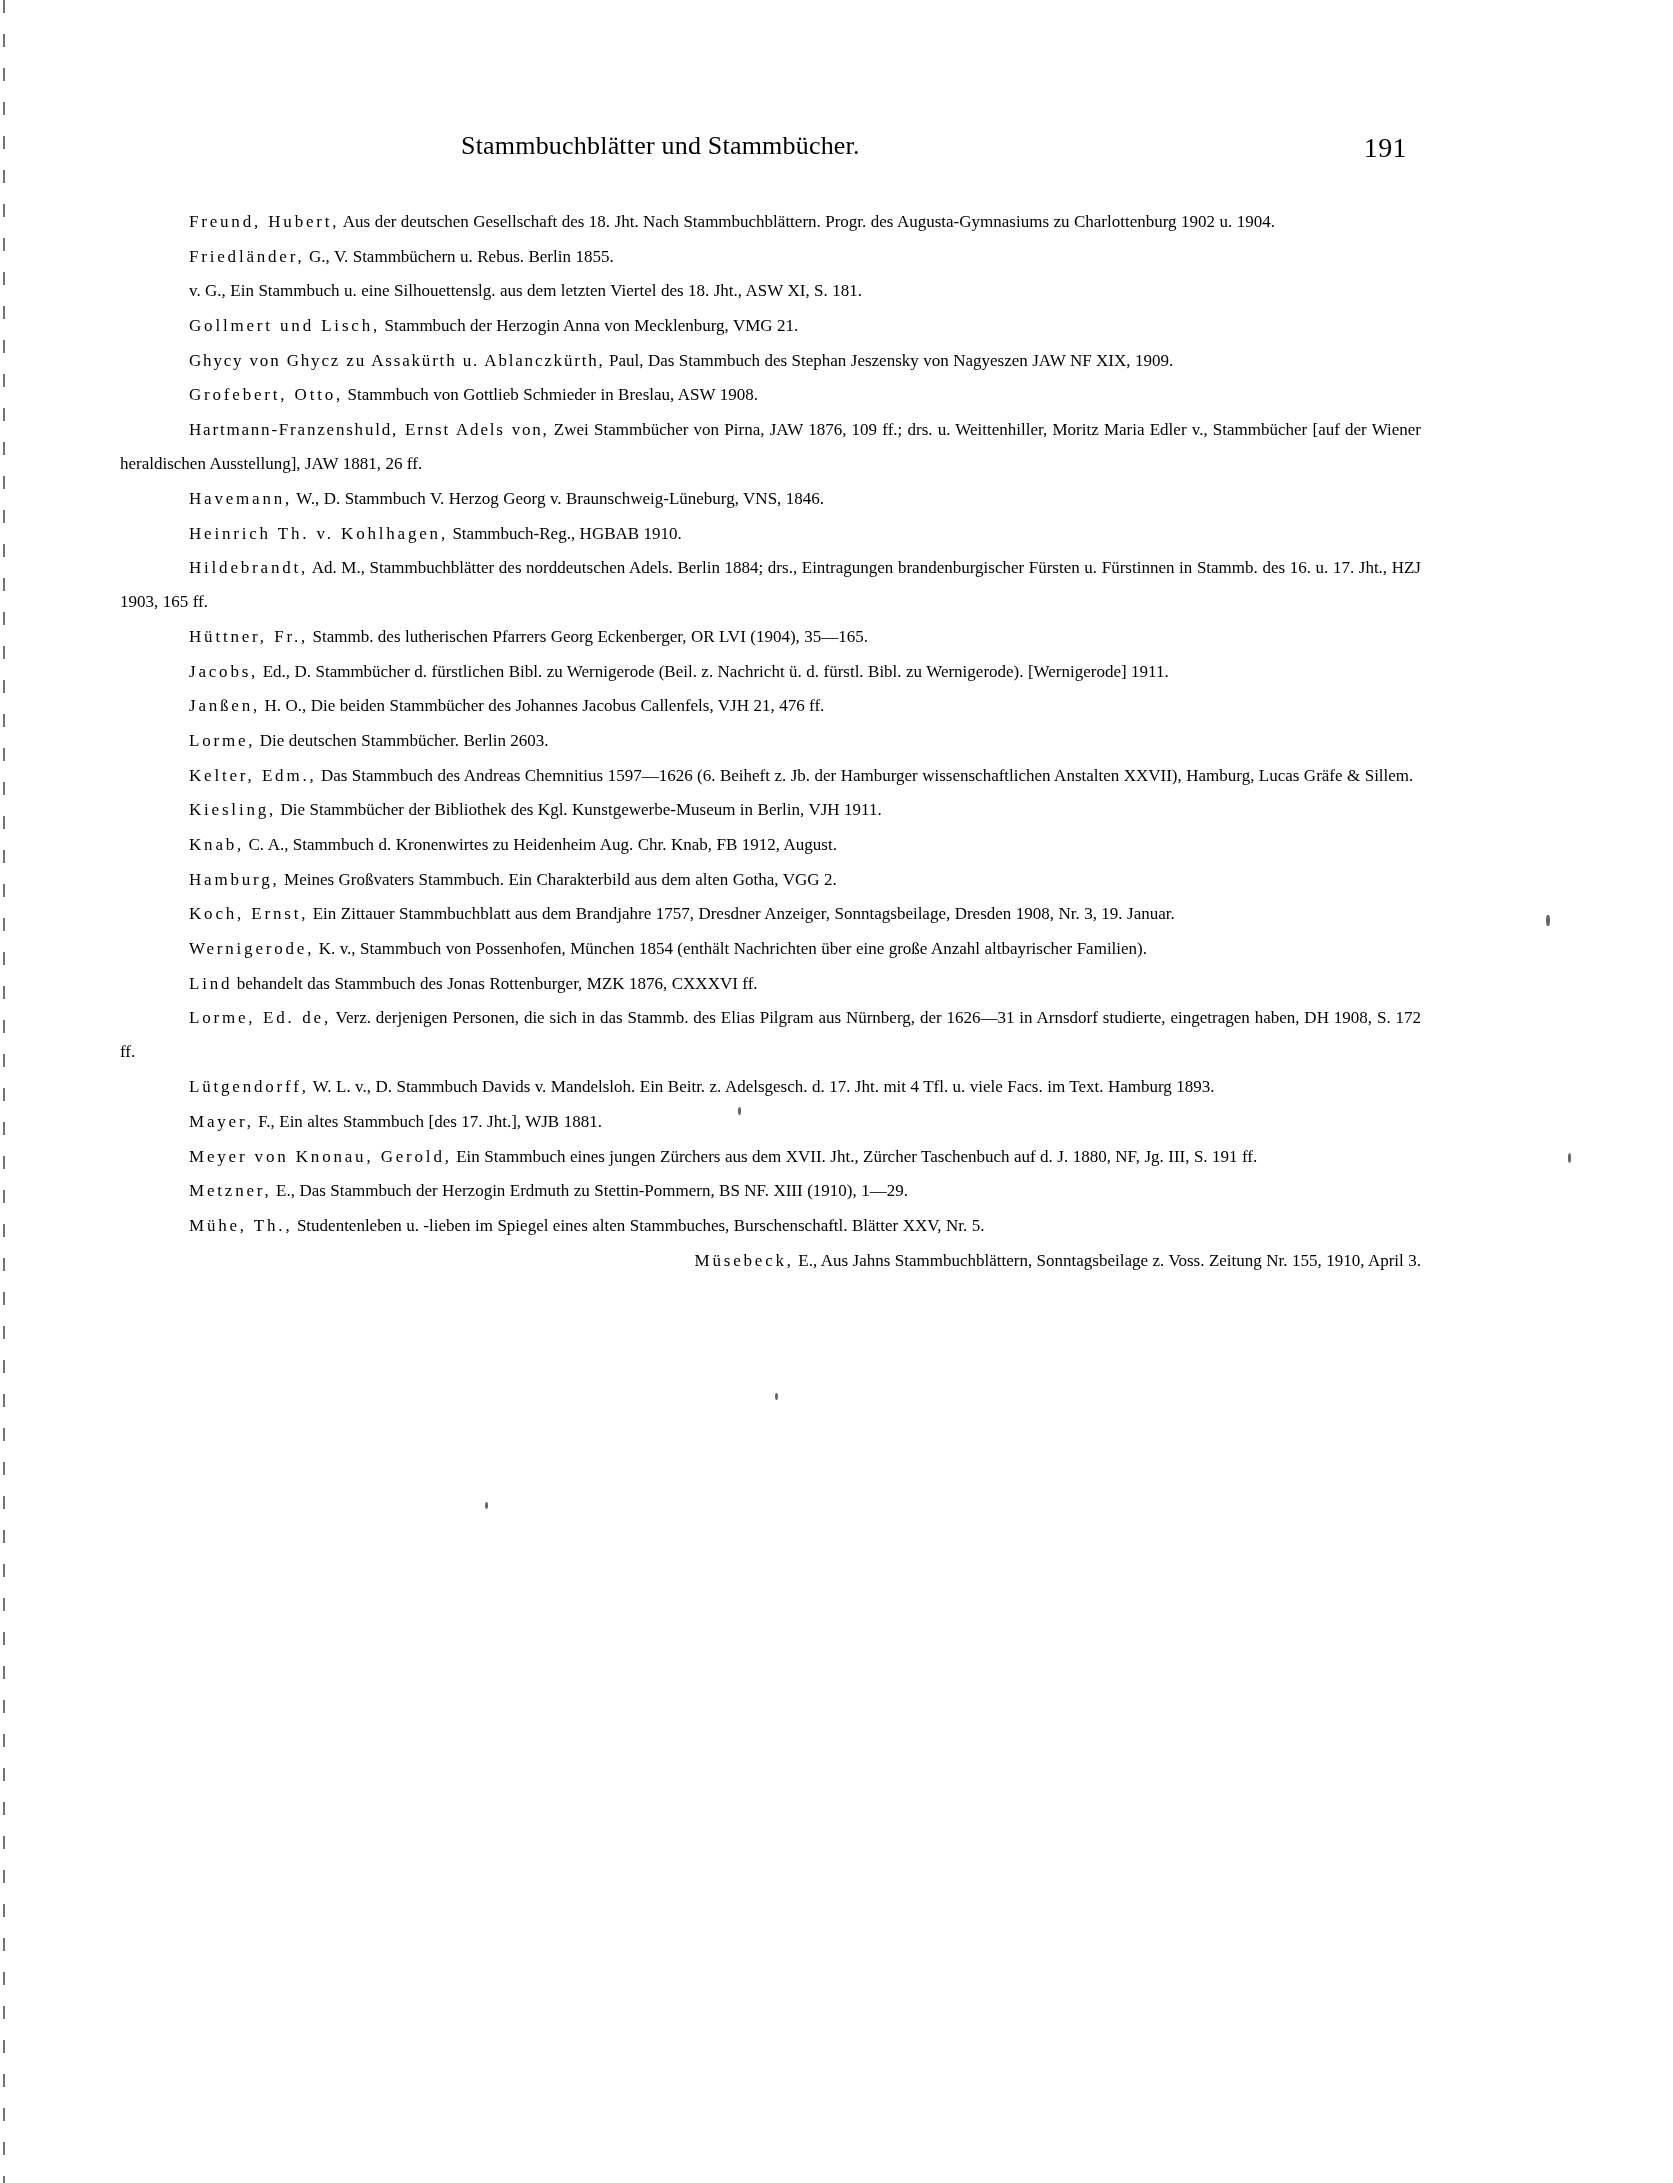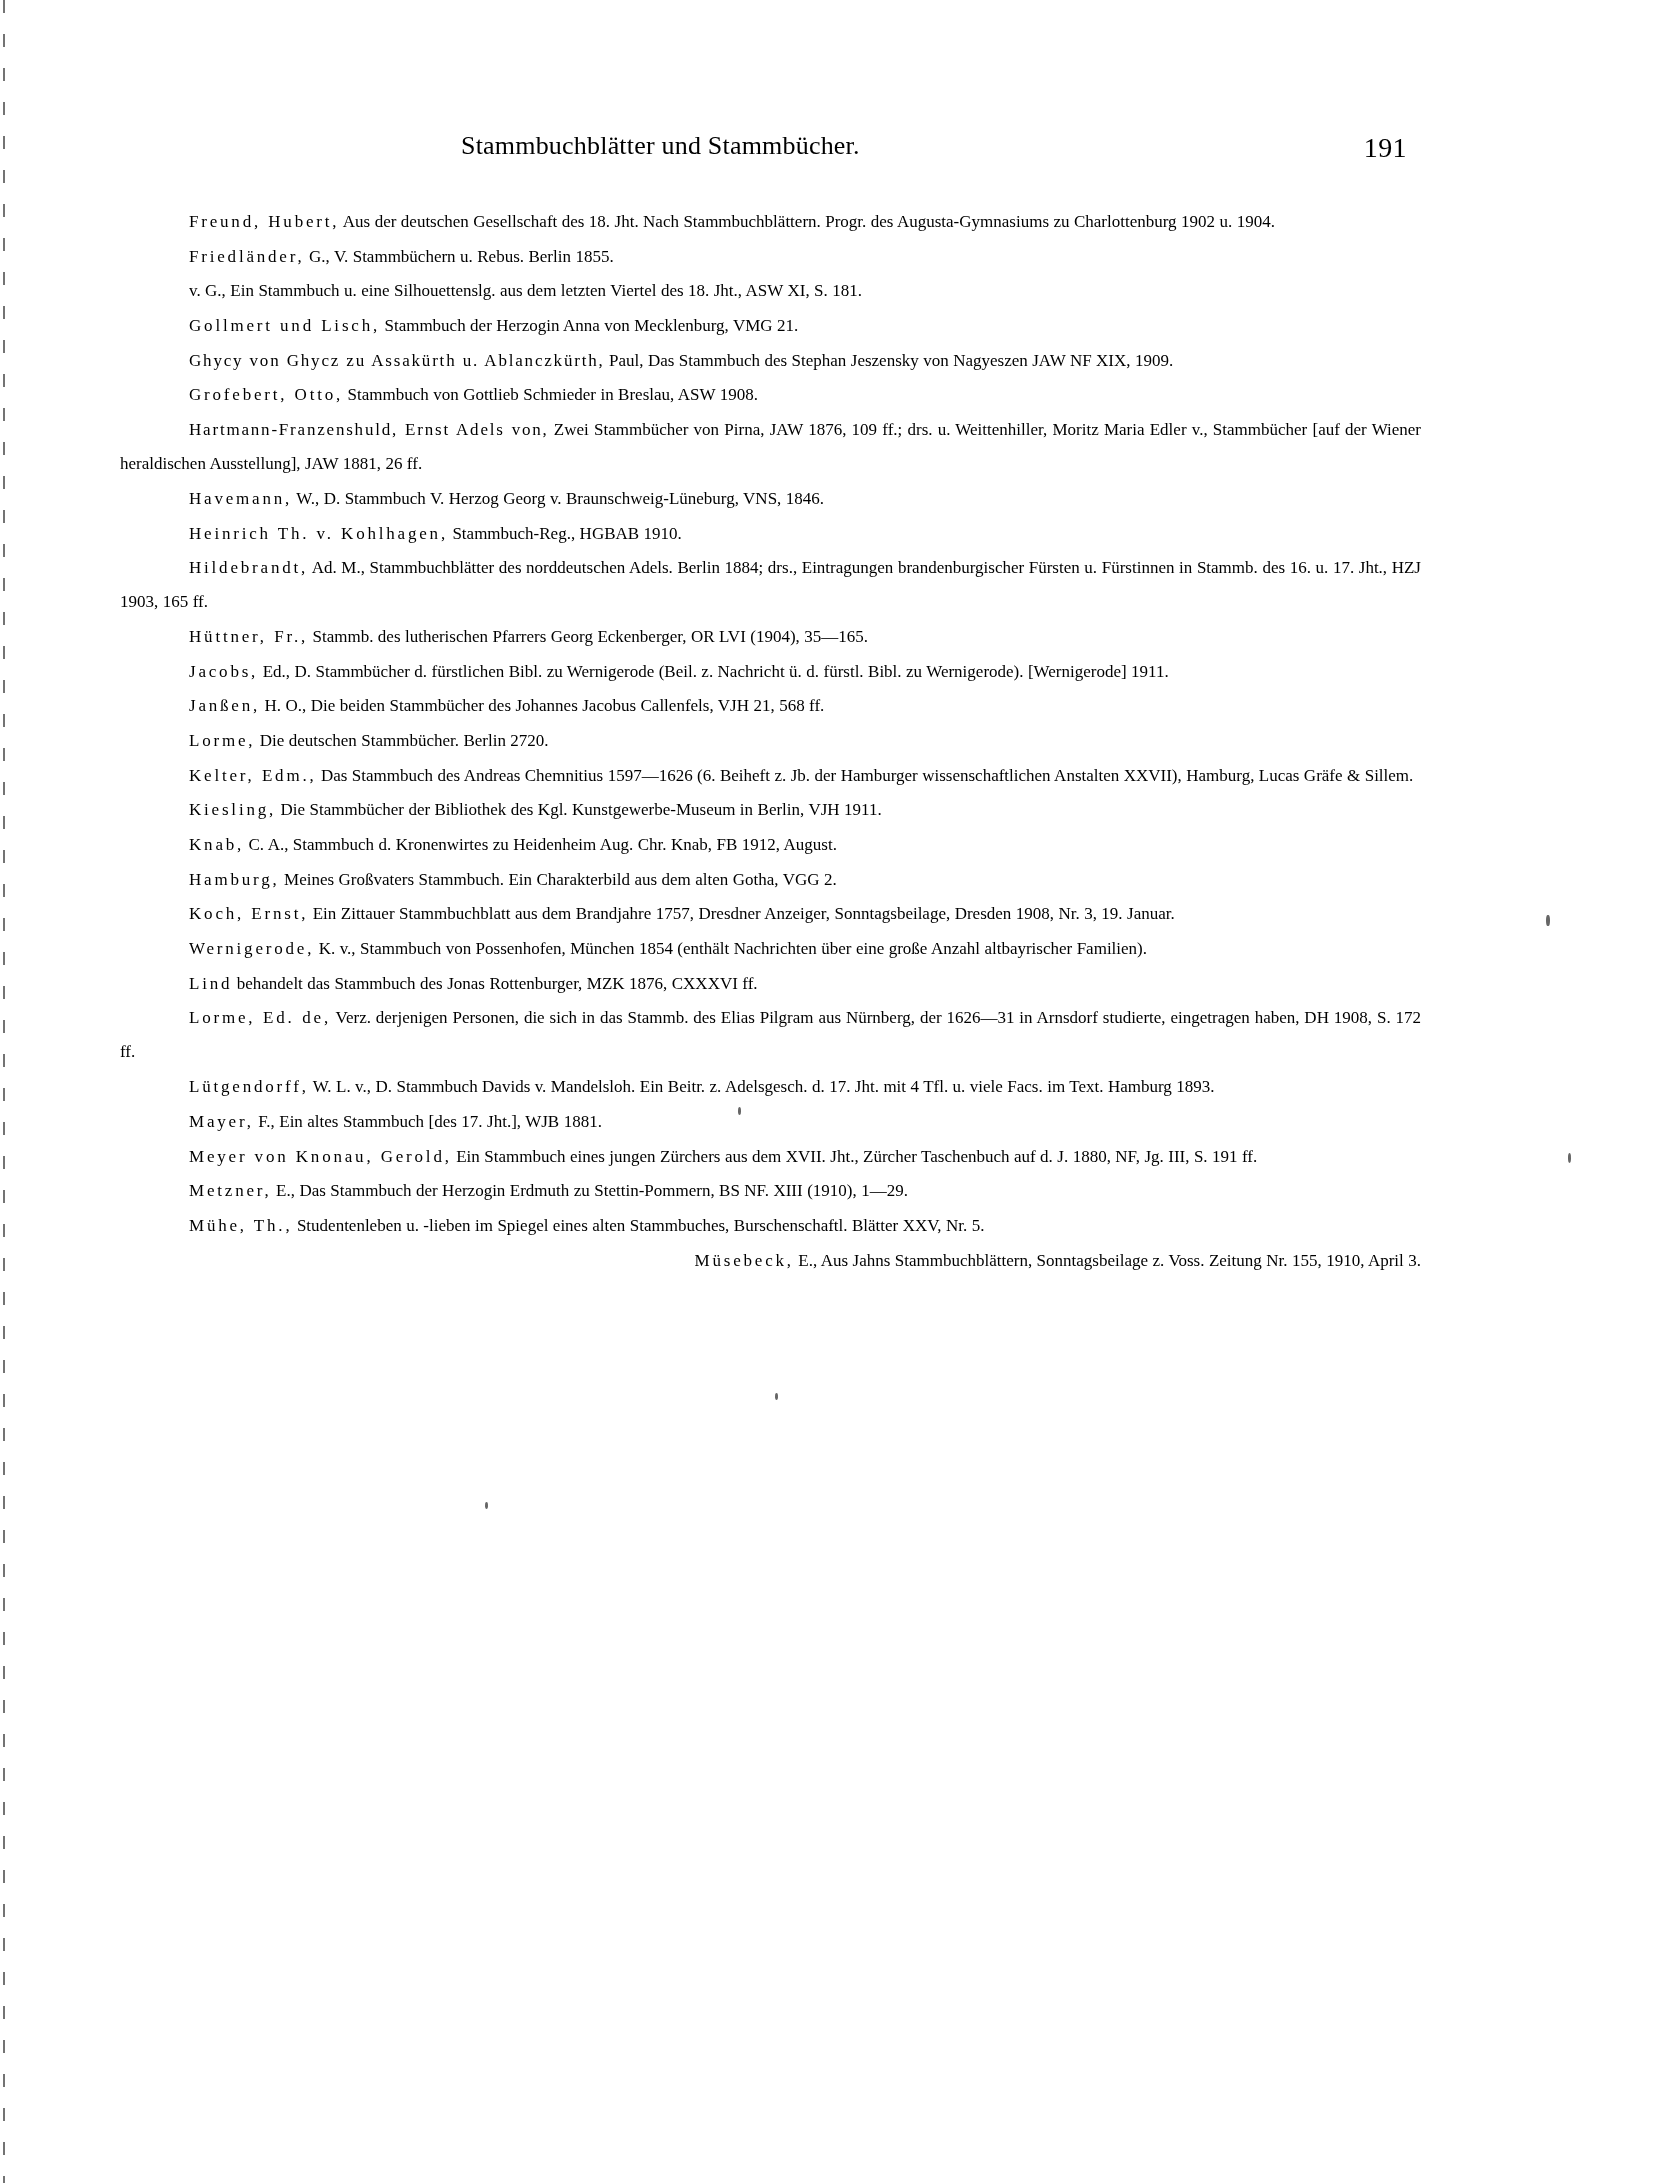--- a/index.html
+++ b/index.html
@@ -125,23 +125,23 @@
     <p class="entry"><span class="hw">Havemann,</span><span> W., D. Stammbuch V. Herzog Georg v. Braunschweig-Lüneburg, VNS, 1846.</span></p>
 
     <p class="entry"><span class="hw">Heinrich Th. v. Kohlhagen,</span><span> Stammbuch-Reg., HGBAB 1910.</span></p>
 
     <p class="entry"><span class="hw">Hildebrandt,</span><span> Ad. M., Stammbuchblätter des norddeutschen Adels. Berlin 1884; drs., Eintragungen brandenburgischer Fürsten u. Fürstinnen in Stammb. des 16. u. 17. Jht., HZJ 1903, 165 ff.</span></p>
 
     <p class="entry"><span class="hw">Hüttner, Fr.,</span><span> Stammb. des lutherischen Pfarrers Georg Eckenberger, OR LVI (1904), 35—165.</span></p>
 
     <p class="entry"><span class="hw">Jacobs,</span><span> Ed., D. Stammbücher d. fürstlichen Bibl. zu Wernigerode (Beil. z. Nachricht ü. d. fürstl. Bibl. zu Wernigerode). [Wernigerode] 1911.</span></p>
 
-    <p class="entry"><span class="hw">Janßen,</span><span> H. O., Die beiden Stammbücher des Johannes Jacobus Callenfels, VJH 21, 568 ff.</span></p>
+    <p class="entry"><span class="hw">Janßen,</span><span> H. O., Die beiden Stammbücher des Johannes Jacobus Callenfels, VJH 21, 476 ff.</span></p>
 
-    <p class="entry"><span class="hw">Lorme,</span><span> Die deutschen Stammbücher. Berlin 2720.</span></p>
+    <p class="entry"><span class="hw">Lorme,</span><span> Die deutschen Stammbücher. Berlin 2603.</span></p>
 
     <p class="entry"><span class="hw">Kelter, Edm.,</span><span> Das Stammbuch des Andreas Chemnitius 1597—1626 (6. Beiheft z. Jb. der Hamburger wissenschaftlichen Anstalten XXVII), Hamburg, Lucas Gräfe &amp; Sillem.</span></p>
 
     <p class="entry"><span class="hw">Kiesling,</span><span> Die Stammbücher der Bibliothek des Kgl. Kunstgewerbe-Museum in Berlin, VJH 1911.</span></p>
 
     <p class="entry"><span class="hw">Knab,</span><span> C. A., Stammbuch d. Kronenwirtes zu Heidenheim Aug. Chr. Knab, FB 1912, August.</span></p>
 
     <p class="entry"><span class="hw">Hamburg,</span><span> Meines Großvaters Stammbuch. Ein Charakterbild aus dem alten Gotha, VGG 2.</span></p>
 
     <p class="entry"><span class="hw">Koch, Ernst,</span><span> Ein Zittauer Stammbuchblatt aus dem Brandjahre 1757, Dresdner Anzeiger, Sonntagsbeilage, Dresden 1908, Nr. 3, 19. Januar.</span></p>

